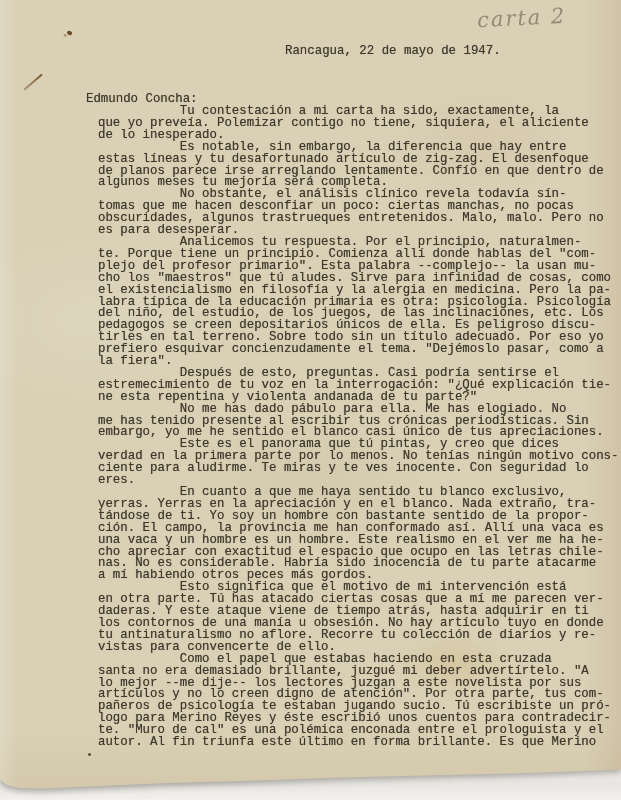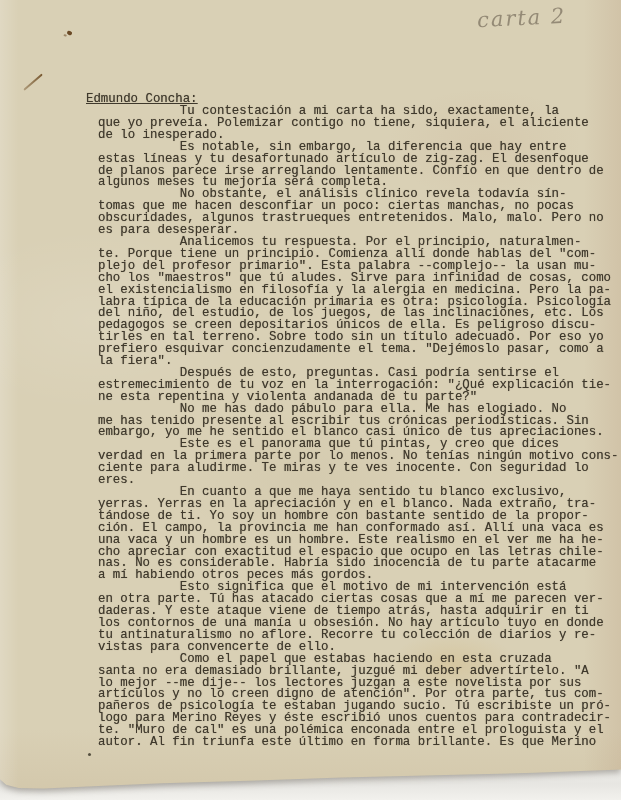--- a/index.html
+++ b/index.html
@@ -27,21 +27,21 @@
                       40% 97.6%,26% 97.9%,14% 98.3%,7% 98.55%,3% 98.5%,1% 98.1%,0 97.4%);
   }
   .typed{
     position:absolute;color:#3f392c;
     font-family:"Liberation Mono", monospace;
     font-size:12.4px;line-height:11.9px;
     white-space:pre;letter-spacing:0px;
     text-shadow:0 0 0.7px rgba(64,57,44,.65);
   }
   .dateline{left:285px;top:46px;}
-  .salutation{left:86px;top:94px;text-decoration:underline;}
+  .salutation{left:86px;top:94px;}
   .body-text{left:62px;top:106px;margin-left:36px;}
   .handwritten{
     position:absolute;left:477px;top:6px;
     font-family:"DejaVu Serif", serif;font-style:italic;
     font-size:21px;color:#948a76;letter-spacing:2px;
     transform:rotate(-3deg);
   }
   .ink-dot{
     position:absolute;left:67px;top:31px;width:5px;height:4px;
     background:#6b4a26;border-radius:60% 40% 50% 50%;
@@ -65,20 +65,21 @@
 <div class="scan">
   <div class="paper-wrap">
     <div class="paper">
 
       <div class="ink-dot"></div>
       <div class="ink-stroke"></div>
       <div class="ink-speck"></div>
 
       <div class="handwritten">carta 2</div>
 
+      <div class="typed dateline">Rancagua, 22 de mayo de 1947.</div>
 
       <div class="typed salutation">Edmundo Concha:</div>
 
       <div class="typed body-text">           Tu contestación a mi carta ha sido, exactamente, la
 que yo preveía. Polemizar contigo no tiene, siquiera, el aliciente
 de lo inesperado.
            Es notable, sin embargo, la diferencia que hay entre
 estas líneas y tu desafortunado artículo de zig-zag. El desenfoque
 de planos parece irse arreglando lentamente. Confío en que dentro de
 algunos meses tu mejoría será completa.

